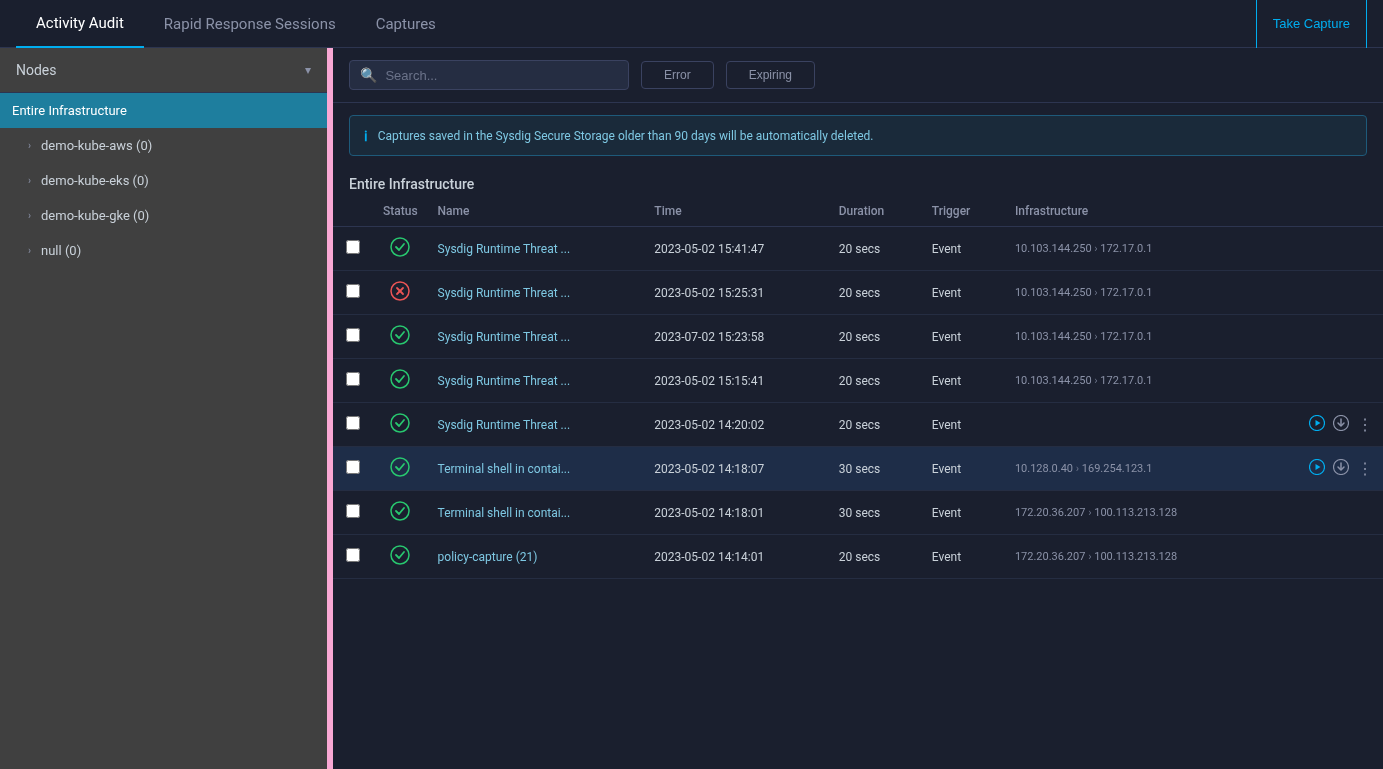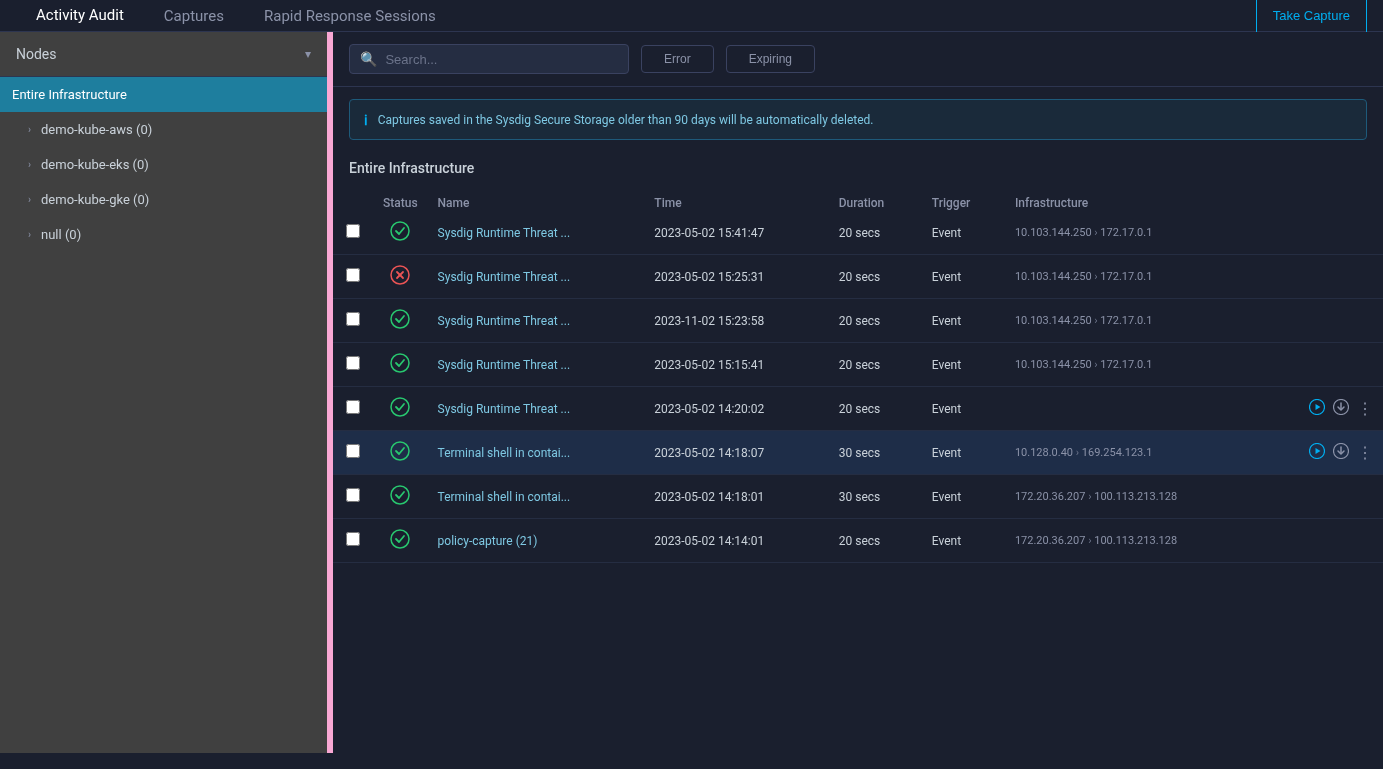--- a/index.html
+++ b/index.html
@@ -1,19 +1,19 @@
 <!DOCTYPE html>
 <html><head>
   <meta charset="utf-8">
   <style>
     * { box-sizing: border-box; margin: 0; padding: 0; }
     body { font-family: -apple-system, BlinkMacSystemFont, 'Segoe UI', Roboto, sans-serif; background: #1a1f2e; color: #c9d1d9; font-size: 13px; height: 769px; width: 1383px; overflow: hidden; }
 
     
-    .header { display: flex; align-items: center; background: #1a1f2e; padding: 0 16px; height: 32px; border-bottom: 1px solid #2d3550; }
+    .header { display: flex; align-items: center; background: #1a1f2e; padding: 0 16px; height: 48px; border-bottom: 1px solid #2d3550; }
     .header-nav { display: flex; align-items: center; gap: 0; }
     .nav-item { padding: 14px 20px; cursor: pointer; font-size: 15px; color: #8b92a8; text-decoration: none; }
     .nav-item.active { color: #ffffff; border-bottom: 2px solid #00adef; }
     .header-spacer { flex: 1; }
     .take-capture-btn { background: transparent; border: 1px solid #00adef; color: #00adef; padding: 23px 16px; border-radius: 4px; cursor: pointer; font-size: 13px; }
 
     
     .main-layout { display: flex; height: calc(769px - 48px); }
 
     
@@ -39,21 +39,21 @@
     
     .info-banner { display: flex; align-items: center; gap: 10px; background: #1a2a3a; border: 1px solid #1e5a7a; border-radius: 4px; margin: 12px 16px; padding: 10px 14px; color: #7ec8e3; font-size: 12px; }
     .info-icon { color: #00adef; font-size: 14px; font-weight: bold; flex-shrink: 0; }
 
     
     .section-title { padding: 8px 16px 4px; font-size: 14px; color: #c9d1d9; font-weight: 500; }
 
     
     .table-wrapper { flex: 1; overflow-y: auto; }
     table { width: 100%; border-collapse: collapse; }
-    thead th { padding: 8px 10px; text-align: left; color: #8b92a8; font-weight: 500; font-size: 12px; border-bottom: 1px solid #2d3550; background: #1a1f2e; position: sticky; top: 8px; }
+    thead th { padding: 8px 10px; text-align: left; color: #8b92a8; font-weight: 500; font-size: 12px; border-bottom: 1px solid #2d3550; background: #1a1f2e; position: sticky; top: 0; }
     thead th:first-child { width: 40px; }
     tbody tr { border-bottom: 1px solid #252d42; }
     tbody tr.highlighted { background: #1e2d48; }
     tbody td { padding: 10px 10px; vertical-align: middle; font-size: 12px; color: #c9d1d9; }
     .checkbox-cell { width: 40px; text-align: center; }
     .status-cell { width: 50px; text-align: center; }
     .name-cell { max-width: 160px; overflow: hidden; text-overflow: ellipsis; white-space: nowrap; color: #7ec8e3; }
     .time-cell { white-space: nowrap; color: #c9d1d9; }
     .duration-cell { color: #c9d1d9; }
     .trigger-cell { color: #c9d1d9; }
@@ -76,22 +76,22 @@
     ::-webkit-scrollbar { width: 6px; }
     ::-webkit-scrollbar-track { background: #1a1f2e; }
     ::-webkit-scrollbar-thumb { background: #3a4260; border-radius: 3px; }
   </style>
 </head>
 <body>
 
 <div class="header">
   <nav class="header-nav">
     <a class="nav-item active">Activity Audit</a>
+    <a class="nav-item">Rapid Response Sessions</a>
     <a class="nav-item">Captures</a>
-    <a class="nav-item">Rapid Response Sessions</a>
   </nav>
   <div class="header-spacer"></div>
   <button class="take-capture-btn">Take Capture</button>
 </div>
 
 <div class="main-layout">
 
   <div class="sidebar">
     <div class="nodes-dropdown">
       <span>Nodes</span>
@@ -184,21 +184,21 @@
   </tr>
             <tr>
     <td class="checkbox-cell">
       <input type="checkbox" style="">
     </td>
     <td class="status-cell"><svg width="20" height="20" viewBox="0 0 20 20">
                   <circle cx="10" cy="10" r="9" fill="none" stroke="#28c76f" stroke-width="1.5"></circle>
                   <polyline points="6,10 9,13 14,7" fill="none" stroke="#28c76f" stroke-width="1.8" stroke-linecap="round" stroke-linejoin="round"></polyline>
                 </svg></td>
     <td class="name-cell">Sysdig Runtime Threat ...</td>
-    <td class="time-cell">2023-11-02 15:23:58</td>
+    <td class="time-cell">2023-07-02 15:23:58</td>
     <td class="duration-cell">20 secs</td>
     <td class="trigger-cell">Event</td>
     <td class="infra-cell">10.103.144.250 <span class="arrow">›</span> 172.17.0.1</td>
     <td class="action-cell"></td>
   </tr>
             <tr>
     <td class="checkbox-cell">
       <input type="checkbox" style="">
     </td>
     <td class="status-cell"><svg width="20" height="20" viewBox="0 0 20 20">

